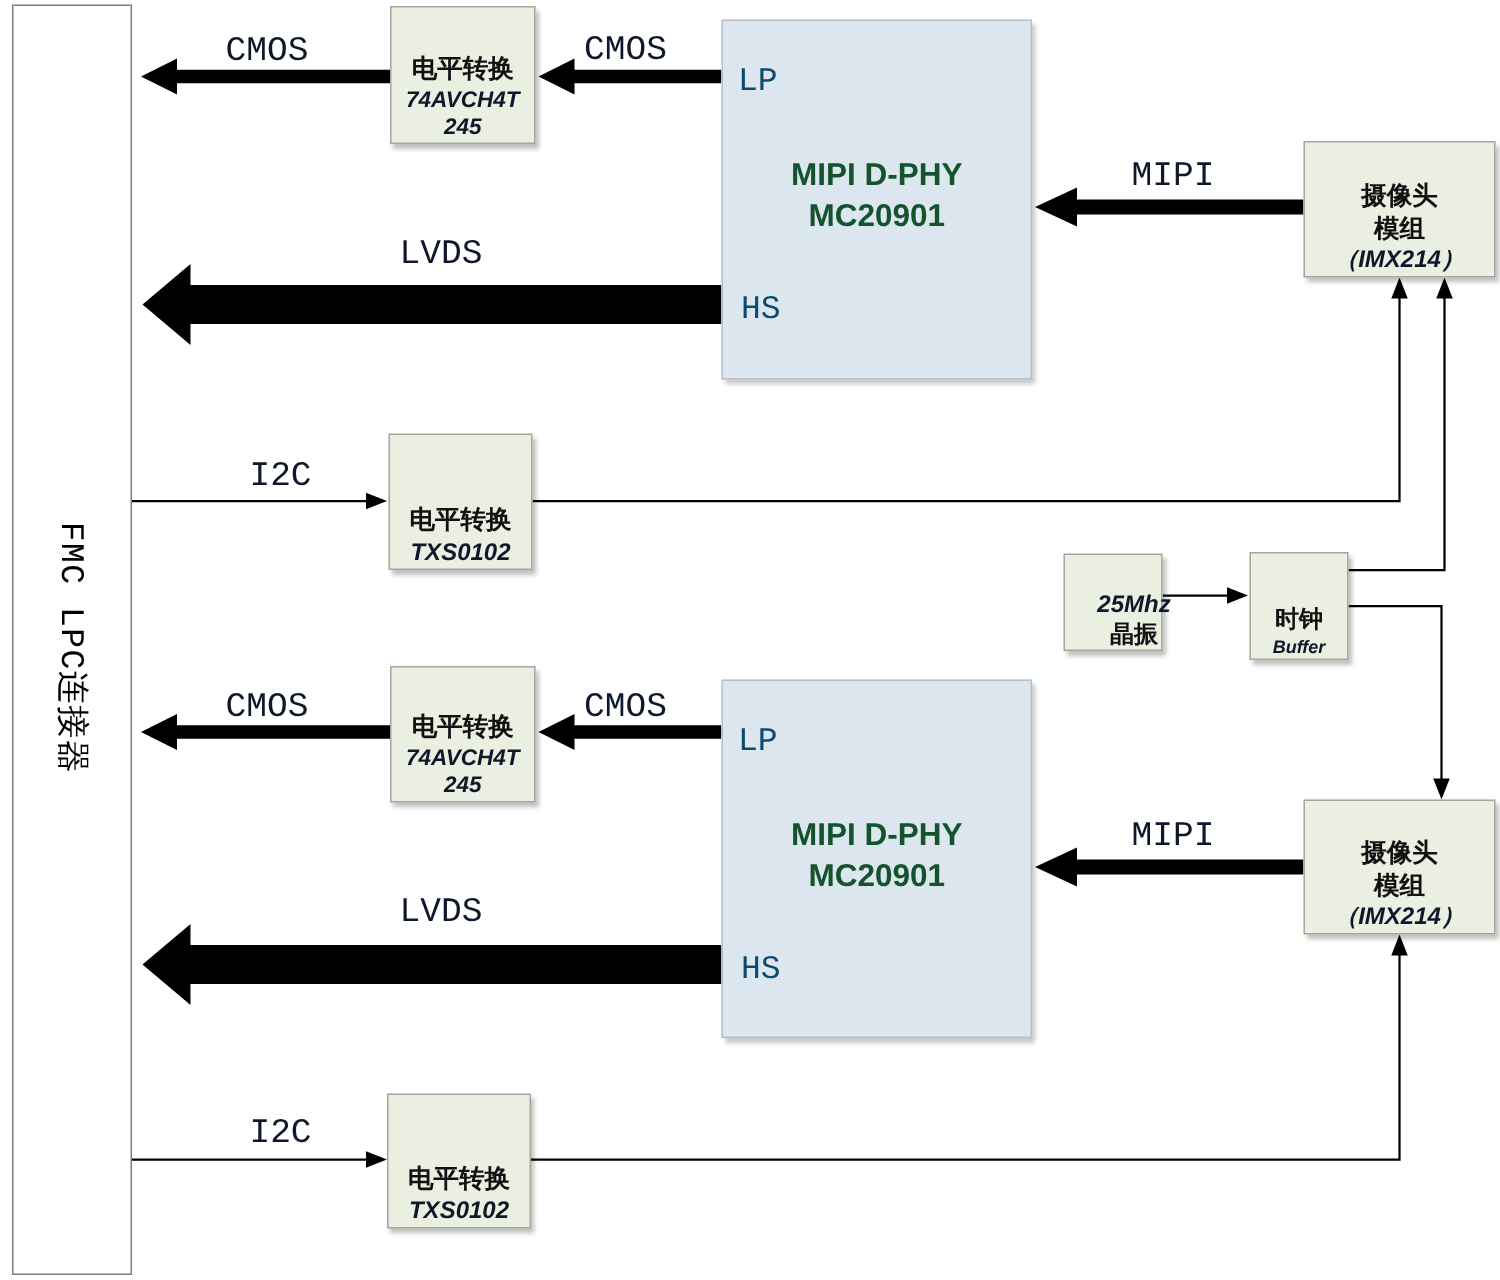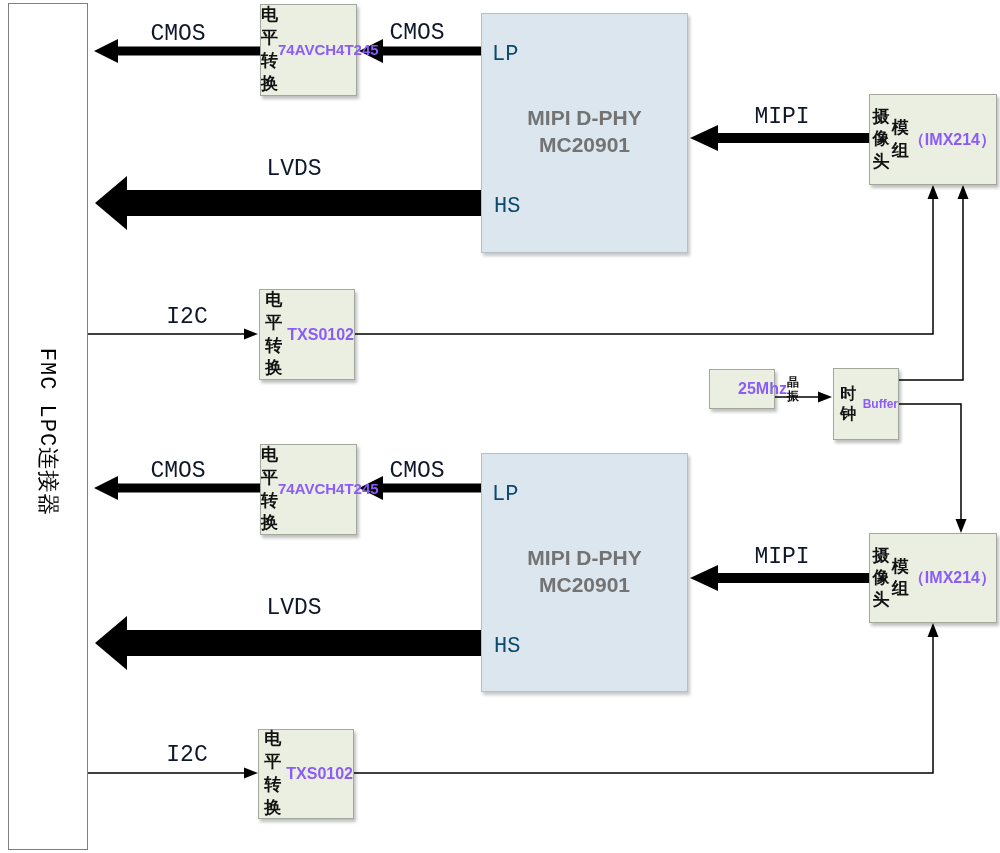--- a/index.html
+++ b/index.html
@@ -32,41 +32,41 @@
     position:absolute;left:50%;top:428px;
     transform:translate(-50%,-50%) rotate(90deg);
     white-space:nowrap;
     font-family:"Liberation Mono",monospace;
     font-size:22px;letter-spacing:1px;color:#000;
   }
 
   
   .box{
     position:absolute;
-    display:flex;flex-direction:row;justify-content:space-between;align-items:center;
+    display:flex;flex-direction:column;justify-content:flex-end;align-items:center;
     text-align:center;
     border:1px solid var(--box-green-border);
     background:var(--box-green);
     box-shadow:2px 3px 3px rgba(0,0,0,0.25);
     line-height:1.35;
   }
   .box .cjk{font-size:17px;font-weight:600;color:#111;}
-  .box .lat{font-size:15px;font-weight:700;color:#8b5cf6;line-height:1.25;}
+  .box .lat{font-size:15px;font-weight:700;color:#0f172a;line-height:1.25;font-style:italic;}
 
   .dphy{
     position:absolute;
     background:var(--box-blue);
     border:1px solid var(--box-blue-border);
     box-shadow:2px 3px 3px rgba(0,0,0,0.22);
   }
   .dphy .title{
     position:absolute;left:0;right:0;top:50%;
     transform:translateY(-54%);
     text-align:center;
-    font-size:21px;font-weight:700;color:#737373;line-height:1.3;
+    font-size:21px;font-weight:700;color:#14532d;line-height:1.3;
   }
   .port{
     position:absolute;
     font-family:"Liberation Mono",monospace;
     font-size:22px;color:#0c4a6e;white-space:nowrap;
   }
 
   
   .buslabel{
     position:absolute;transform:translate(-50%,-50%);
@@ -142,23 +142,23 @@
     <div class="cjk">摄像头</div>
     <div class="cjk">模组</div>
     <div class="lat" style="font-size:16px;">（IMX214）</div>
   </div>
 
   <div class="box" style="left:259px;top:289px;width:96px;height:91px;">
     <div class="cjk">电平转换</div>
     <div class="lat" style="font-size:16px;">TXS0102</div>
   </div>
 
-  <div class="box" style="left:709px;top:369px;width:66px;height:40px;line-height:1.2;padding-left:28px;">
+  <div class="box" style="left:709px;top:369px;width:66px;height:65px;line-height:1.2;padding-left:28px;">
     <div class="lat" style="font-size:16px;">25Mhz</div>
-    <div class="cjk" style="font-size:12px;">晶振</div>
+    <div class="cjk" style="font-size:16px;">晶振</div>
   </div>
 
   <div class="box" style="left:833px;top:368px;width:66px;height:72px;line-height:1.25;">
     <div class="cjk" style="font-size:16px;">时钟</div>
     <div class="lat" style="font-size:12px;">Buffer</div>
   </div>
 
   <div class="box" style="left:260px;top:444px;width:97px;height:91px;">
     <div class="cjk">电平转换</div>
     <div class="lat">74AVCH4T</div>

